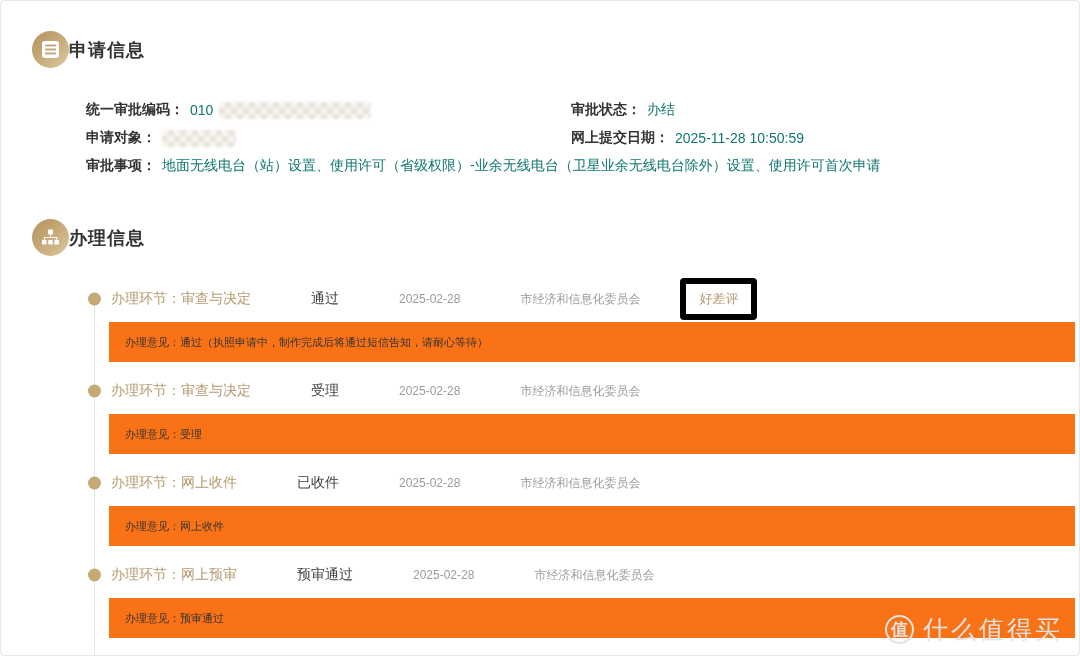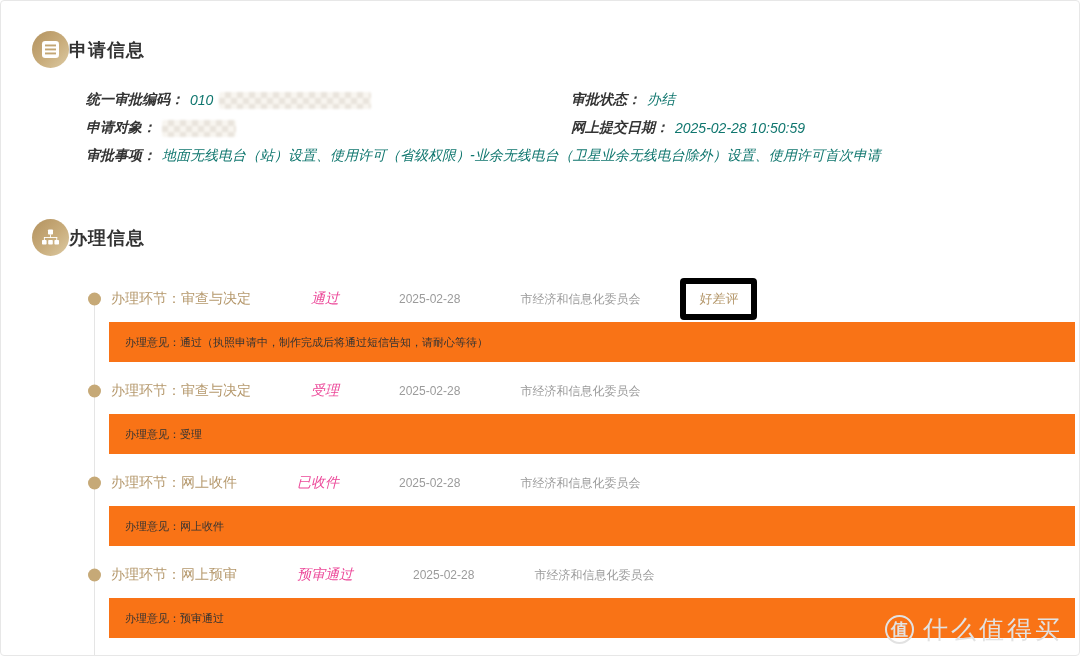--- a/index.html
+++ b/index.html
@@ -37,21 +37,21 @@
     font-size: 18px;
     font-weight: bold;
     color: #333333;
     letter-spacing: 1px;
   }
   
   .info-fields {
     margin: 23px 0 0 85px;
     font-size: 14px;
   }
-  .field-grid-row { display: flex; height: 28px; align-items: flex-start; font-style: italic; }
+  .field-grid-row { display: flex; height: 28px; align-items: flex-end; }
   .field-cell { display: flex; align-items: center; }
   .field-cell.left  { width: 485px; flex: 0 0 auto; }
   .field-cell.right { flex: 1; }
   .field-label { color: #333333; font-weight: bold; white-space: nowrap; }
   .field-value { color: #0f766e; margin-left: 6px; white-space: nowrap; }
   .redacted {
     display: inline-block;
     height: 17px;
     margin-left: 6px;
     border-radius: 2px;
@@ -85,21 +85,21 @@
   .step-dot {
     position: absolute;
     left: -23px;
     top: 50%;
     transform: translateY(-50%);
     width: 13px; height: 13px;
     border-radius: 50%;
     background: #c6a977;
   }
   .step-stage  { font-size: 14px; color: #b5986c; white-space: nowrap; }
-  .step-status { font-size: 14px; color: #ec4899; white-space: nowrap; font-style: italic; }
+  .step-status { font-size: 14px; color: #404040; white-space: nowrap; }
   .step-date   { font-size: 12px; color: #9b9b9b; white-space: nowrap; }
   .step-dept   { font-size: 12px; color: #9b9b9b; white-space: nowrap; }
   .review-btn {
     margin-left: -20px;
     padding: 6px 13px;
     font-size: 13px;
     color: #b5986c;
     background: #fff;
     border: 6px solid #000000;
     border-radius: 4px;
@@ -167,21 +167,21 @@
         <span class="field-value">办结</span>
       </div>
     </div>
     <div class="field-grid-row">
       <div class="field-cell left">
         <span class="field-label">申请对象：</span>
         <span class="redacted applicant"></span>
       </div>
       <div class="field-cell right">
         <span class="field-label">网上提交日期：</span>
-        <span class="field-value">2025-02-28 10:50:59</span>
+        <span class="field-value">2025-11-28 10:50:59</span>
       </div>
     </div>
     <div class="field-grid-row">
       <div class="field-cell">
         <span class="field-label">审批事项：</span>
         <span class="field-value">地面无线电台（站）设置、使用许可（省级权限）-业余无线电台（卫星业余无线电台除外）设置、使用许可首次申请</span>
       </div>
     </div>
   </div>
 

